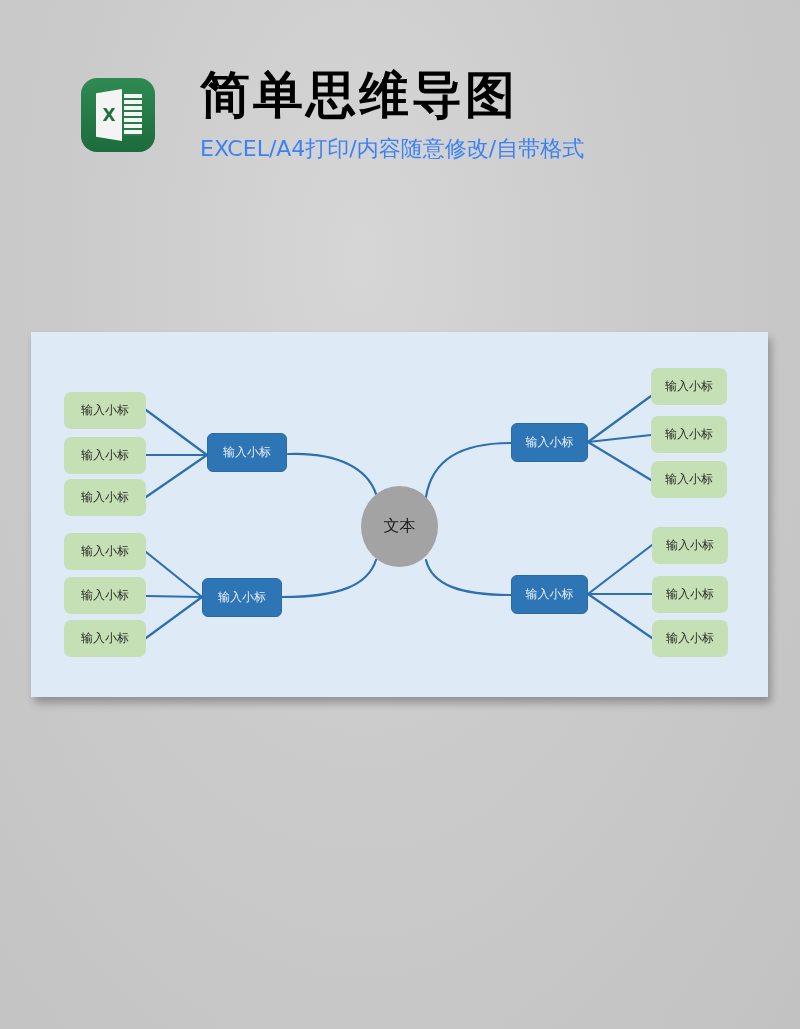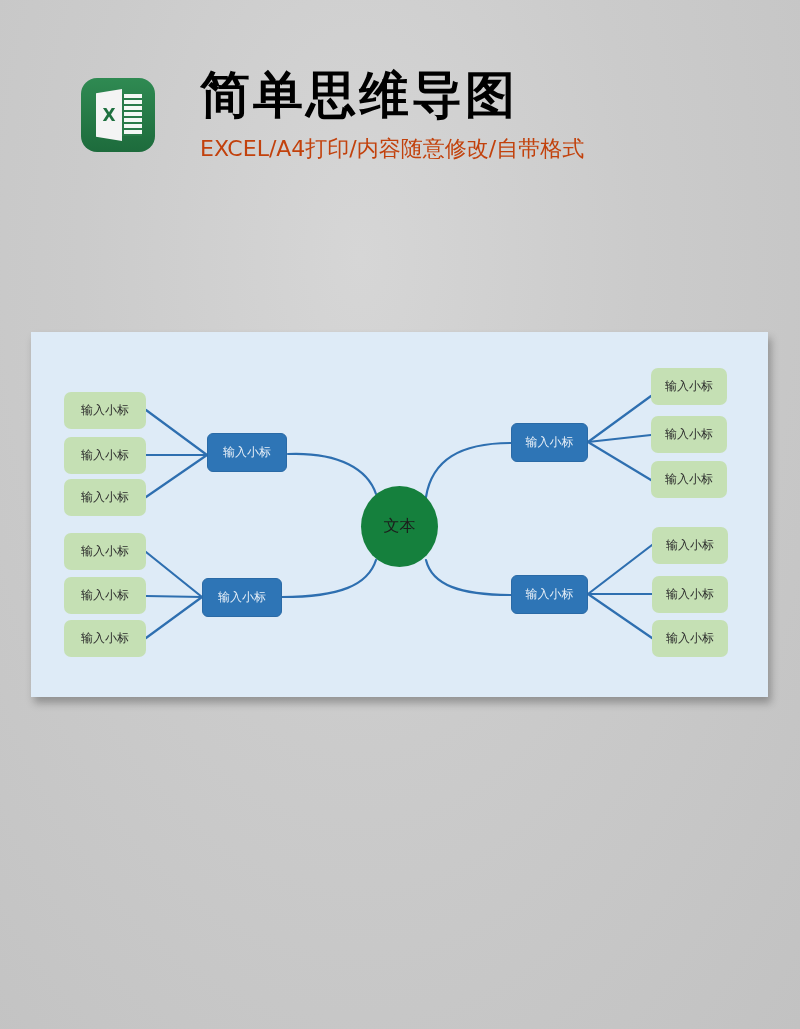--- a/index.html
+++ b/index.html
@@ -26,42 +26,42 @@
     position: absolute; left: 15px; top: 11px; width: 26px; height: 52px;
     background: #f4f4f4; clip-path: polygon(0 8%, 100% 0, 100% 100%, 0 92%);
     display: flex; align-items: center; justify-content: center;
     color: #1f7140; font-weight: bold; font-size: 17px;
   }
   .title {
     position: absolute; left: 200px; top: 64px; font-size: 50px; font-weight: bold;
     color: #000000; letter-spacing: 3px; line-height: 62px;
   }
   .subtitle {
-    position: absolute; left: 200px; top: 134px; font-size: 22px; color: #c2410c; line-height: 30px;
+    position: absolute; left: 200px; top: 134px; font-size: 22px; color: #3b82f6; line-height: 30px;
   }
   .card {
     position: absolute; left: 31px; top: 332px; width: 737px; height: 365px;
     background: #deebf7; box-shadow: 3px 6px 8px rgba(0,0,0,0.28);
   }
   .mindmap { position: absolute; left: 0; top: 0; width: 800px; height: 1029px; pointer-events: none; }
   .mindmap * { pointer-events: auto; }
   .leaf {
     position: absolute; width: 82px; height: 37px; background: #c5e0b4; border-radius: 7px;
     display: flex; align-items: center; justify-content: center;
     color: #2b2b2b; font-size: 12px;
   }
   .branch {
     position: absolute; width: 80px; height: 39px; background: #2e75b6; border-radius: 6px;
     border: 1px solid #2a6aa6; box-sizing: border-box;
     display: flex; align-items: center; justify-content: center;
     color: #e8f0f8; font-size: 12px;
   }
   .center {
     position: absolute; left: 361px; top: 486px; width: 77px; height: 81px; border-radius: 50%;
-    background: #15803d; display: flex; align-items: center; justify-content: center;
+    background: #a3a3a3; display: flex; align-items: center; justify-content: center;
     color: #1c1c1c; font-size: 16px;
   }
   svg.lines { position: absolute; left: 0; top: 0; }
 </style>
 </head>
 <body>
 
 <div class="header">
   <div class="app-icon">
     <div class="sheet"></div>

